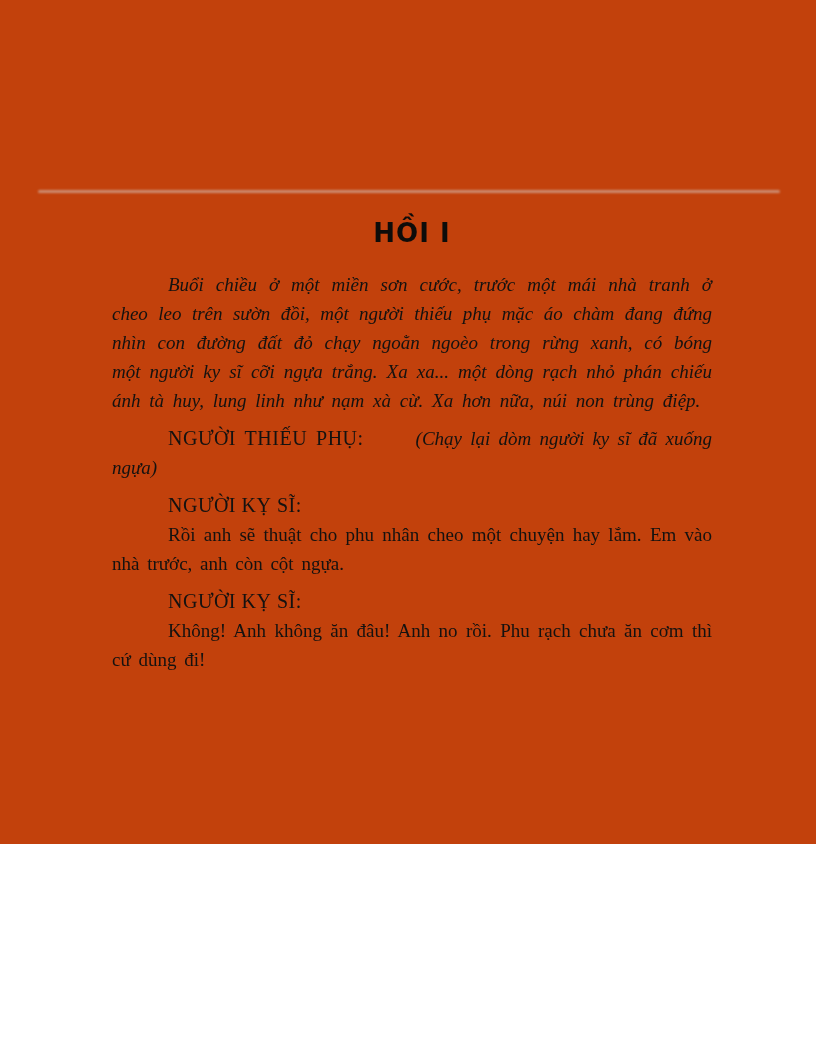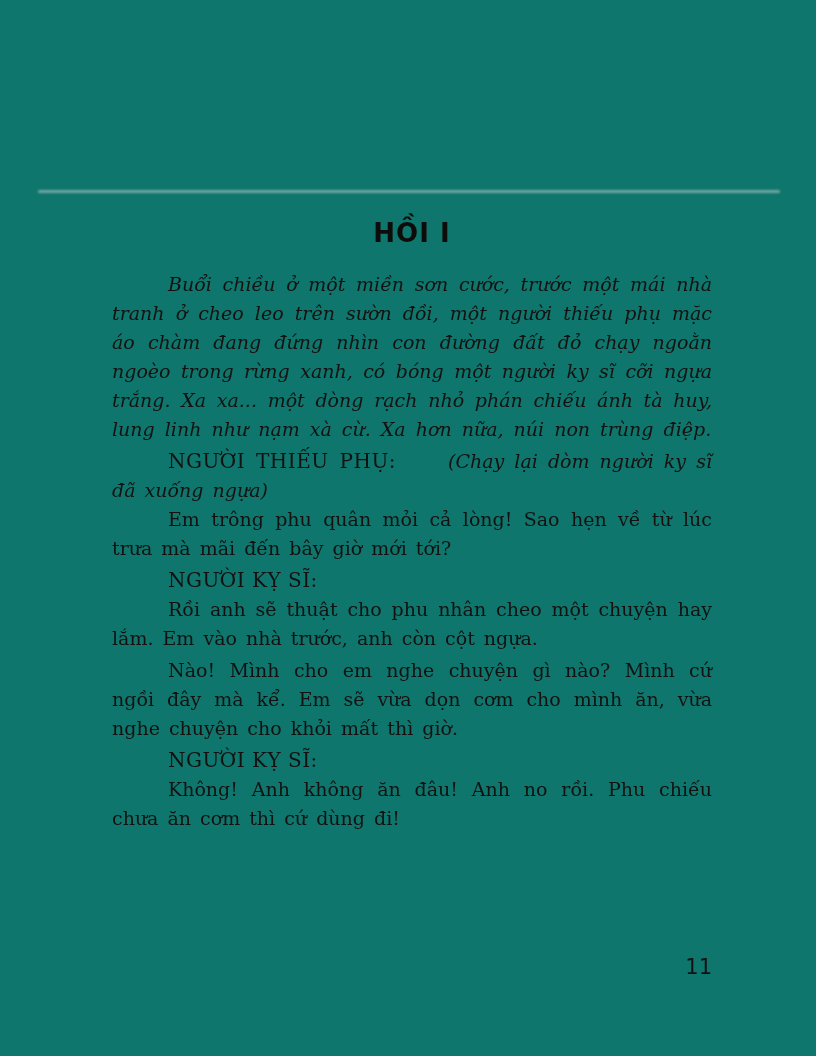--- a/index.html
+++ b/index.html
@@ -3,22 +3,22 @@
 <meta charset="utf-8">
 <style>
   html, body {
     margin: 0;
     padding: 0;
     background: #ffffff;
   }
   .page {
     position: relative;
     width: 816px;
-    height: 1056px;
-    background: #0f766e;
+    height: 844px;
+    background: #c2410c;
     overflow: hidden;
     font-family: "DejaVu Serif", "Liberation Serif", serif;
     color: #141210;
   }
   
   .scan-artifact {
     position: absolute;
     left: 38px;
     top: 190px;
     width: 742px;
@@ -42,24 +42,24 @@
     font-size: 26px;
     letter-spacing: 1px;
     color: #0e0c0a;
   }
   p {
     margin: 0;
     font-size: 19px;
     line-height: 29px;
   }
   .justify { text-align: justify; word-spacing: 3px; }
-  .indent  { text-indent: 56px; }
+  .indent  { text-indent: 56px; font-family: Liberation Serif, serif; }
   .italic  { font-style: italic; }
   .opening { word-spacing: 4px; }
-  .entry { margin-top: 3px; }
+  .entry { margin-top: 9px; }
   .speaker {
     font-size: 20px;
     letter-spacing: 0.5px;
     white-space: nowrap;
   }
   .inline-dir {
     font-style: italic;
     margin-left: 52px;
   }
   .stage-line {
@@ -84,34 +84,32 @@
   <div class="scan-artifact"></div>
 
   <div class="content">
 
     <h1 class="act-title">HỒI I</h1>
 
     <p class="opening justify indent italic">Buổi chiều ở một miền sơn cước, trước một mái nhà tranh ở cheo leo trên sườn đồi, một người thiếu phụ mặc áo chàm đang đứng nhìn con đường đất đỏ chạy ngoằn ngoèo trong rừng xanh, có bóng một người ky sĩ cỡi ngựa trắng. Xa xa... một dòng rạch nhỏ phán chiếu ánh tà huy, lung linh như nạm xà cừ. Xa hơn nữa, núi non trùng điệp.</p>
 
     <div class="entry">
       <p class="justify indent"><span class="speaker">NGƯỜI THIẾU PHỤ:</span><span class="inline-dir">(Chạy lại dòm người ky sĩ đã xuống ngựa)</span></p>
-      <p class="justify indent">Em trông phu quân mỏi cả lòng! Sao hẹn về từ lúc trưa mà mãi đến bây giờ mới tới?</p>
     </div>
 
     <div class="entry">
       <p class="indent"><span class="speaker">NGƯỜI KỴ SĨ:</span></p>
       <p class="justify indent">Rồi anh sẽ thuật cho phu nhân cheo một chuyện hay lắm. Em vào nhà trước, anh còn cột ngựa.</p>
     </div>
 
     <div class="entry">
-      <p class="justify indent">Nào! Mình cho em nghe chuyện gì nào? Mình cứ ngồi đây mà kể. Em sẽ vừa dọn cơm cho mình ăn, vừa nghe chuyện cho khỏi mất thì giờ.</p>
     </div>
 
     <div class="entry">
       <p class="indent"><span class="speaker">NGƯỜI KỴ SĨ:</span></p>
-      <p class="justify indent">Không! Anh không ăn đâu! Anh no rồi. Phu chiếu chưa ăn cơm thì cứ dùng đi!</p>
+      <p class="justify indent">Không! Anh không ăn đâu! Anh no rồi. Phu rạch chưa ăn cơm thì cứ dùng đi!</p>
     </div>
 
   </div>
 
   <div class="page-number">11</div>
 
 </div>
 
 </body></html>

